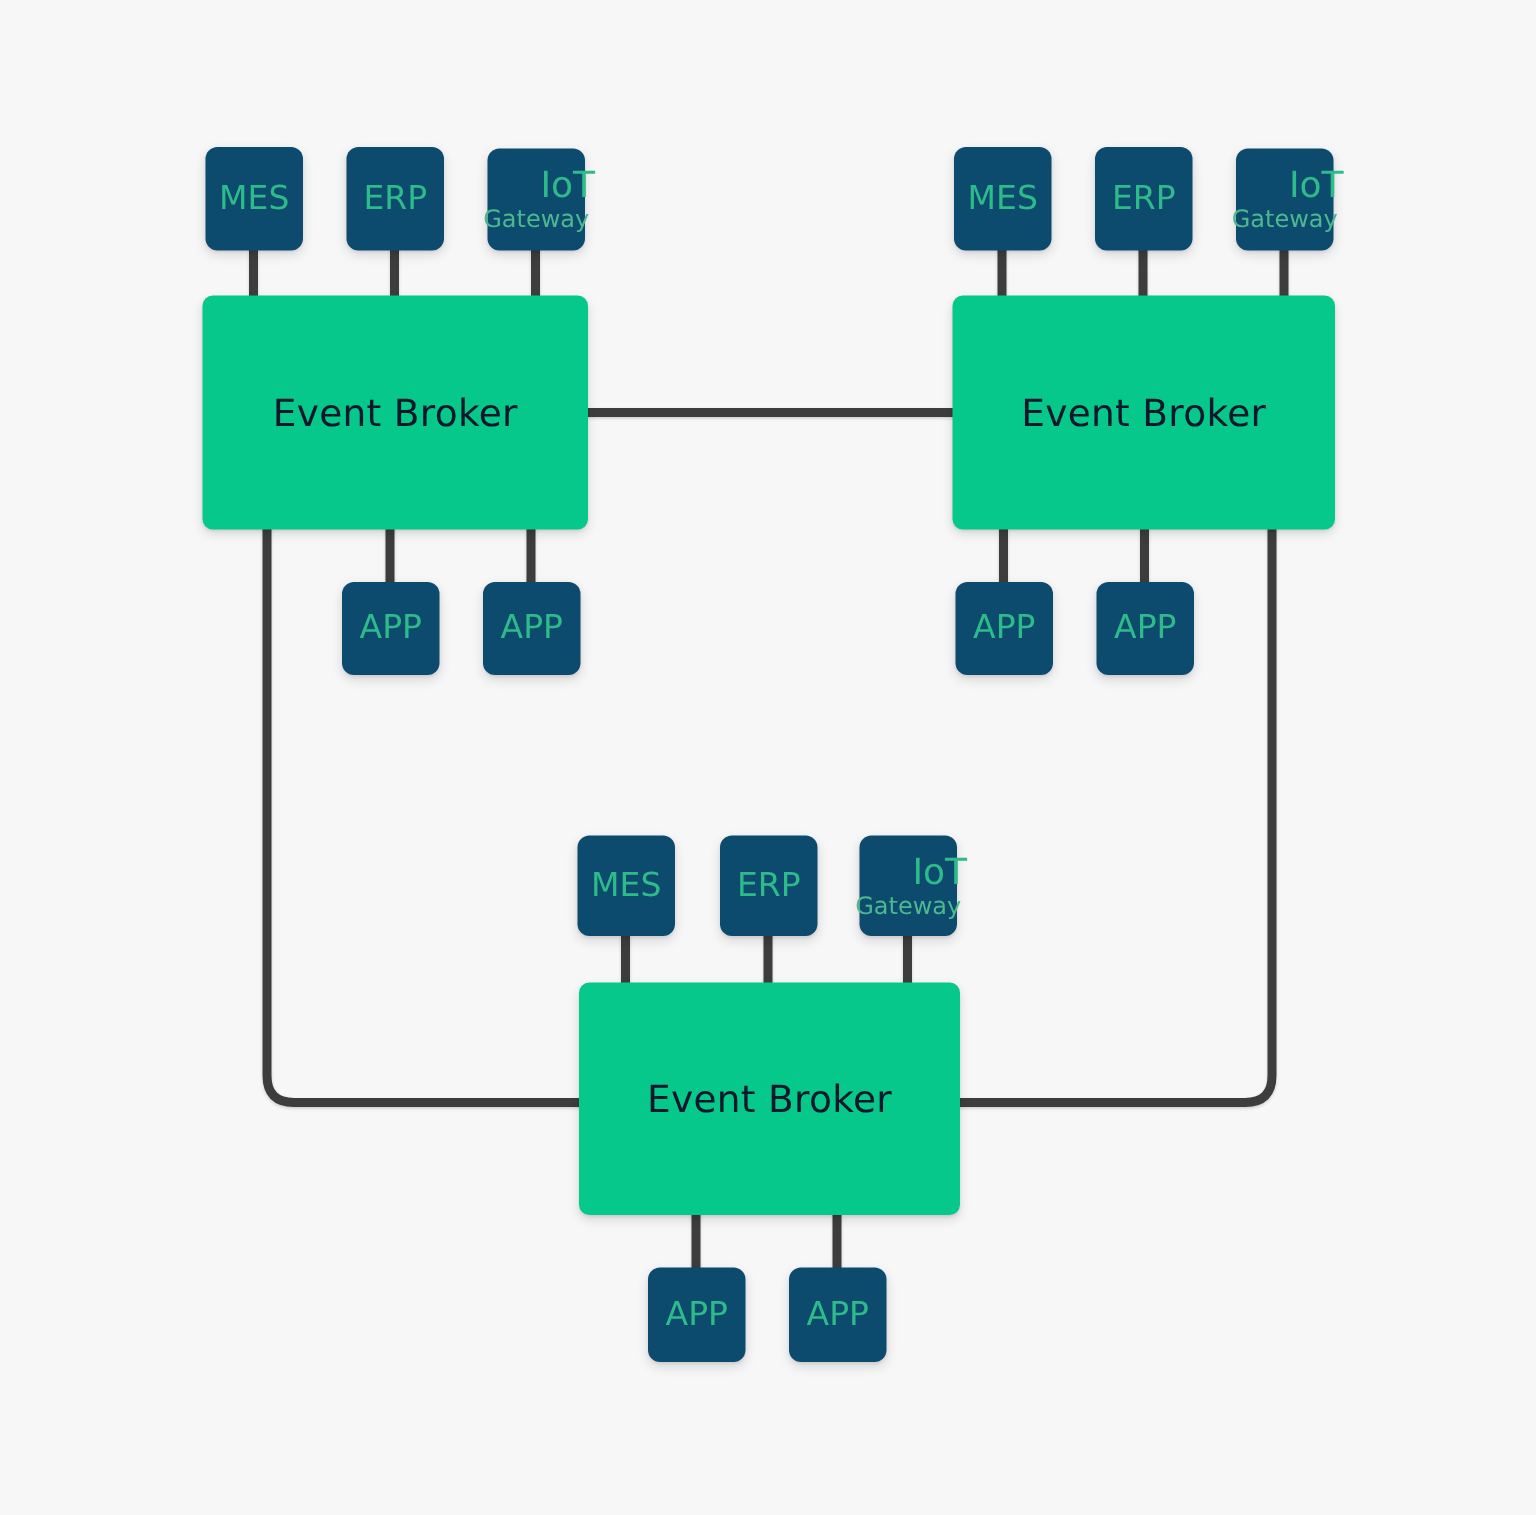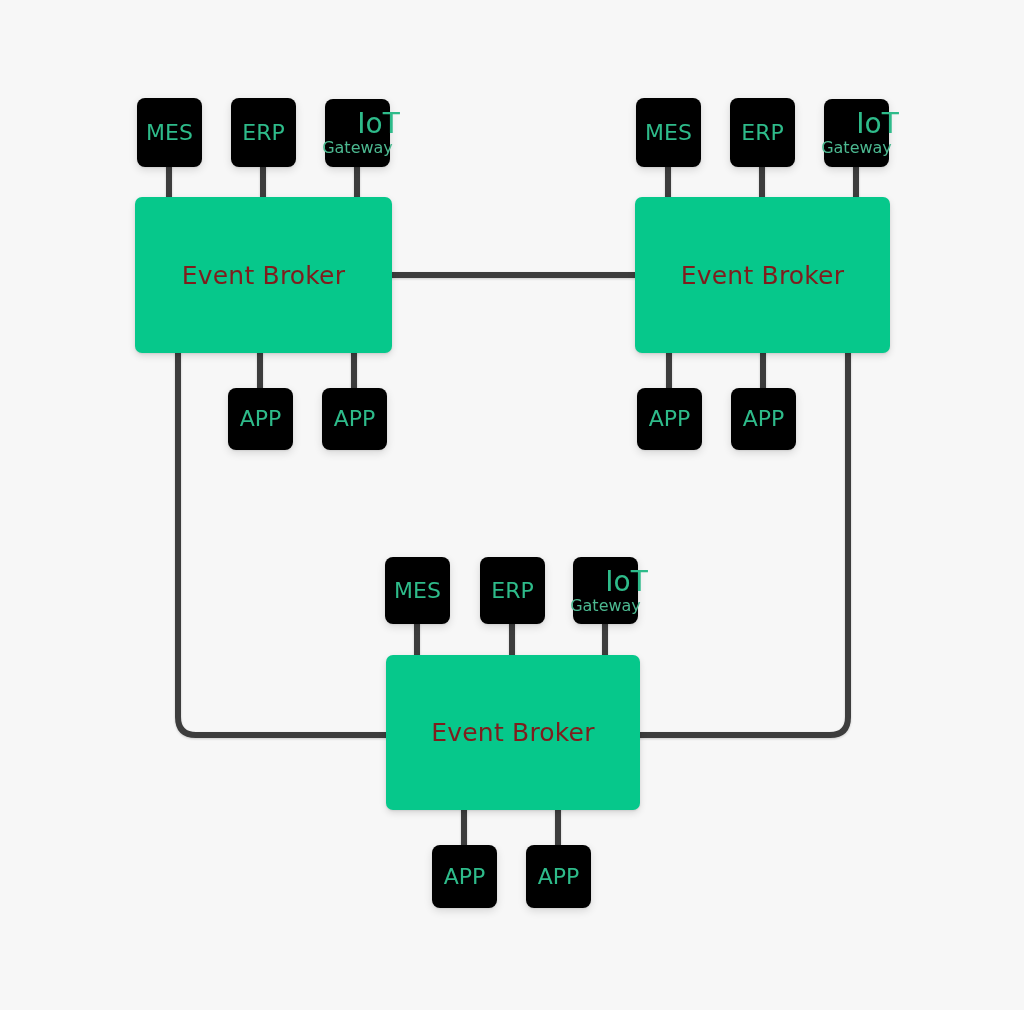--- a/index.html
+++ b/index.html
@@ -39,44 +39,44 @@
     background: #06c88b;
     border-radius: 7px;
     box-shadow: 0 3px 7px rgba(0,0,0,0.13), 0 1px 2px rgba(0,0,0,0.08);
     color: #ffffff;
     z-index: 3;
   }
   .broker .broker-label {
     font-size: 25px;
     font-weight: 400;
     letter-spacing: 0.2px;
-    color: #7f1d1d;
+    color: #0f172a;
     line-height: 1;
   }
   .leaf {
-    background: #000000;
+    background: #0c4a6e;
     border-radius: 8px;
     box-shadow: 0 3px 8px rgba(0,0,0,0.13), 0 1px 2px rgba(0,0,0,0.07);
     z-index: 4;
   }
   .leaf .leaf-main {
     font-size: 22px;
     font-weight: 400;
     color: #2ebb8a;
     line-height: 1.05;
   }
   .leaf .leaf-sub {
     font-size: 16px;
     font-weight: 400;
     color: #4cb890;
     line-height: 1.1;
     margin-top: 1px;
   }
   .leaf.two-line .leaf-main {
-    font-size: 28px;
+    font-size: 24px;
     margin-left: 42px;
   }
 </style>
 </head>
 <body>
 
 <div id="canvas">
 
   <svg id="links" width="1024" height="1010" viewBox="0 0 1024 1010" xmlns="http://www.w3.org/2000/svg">
     <defs>

